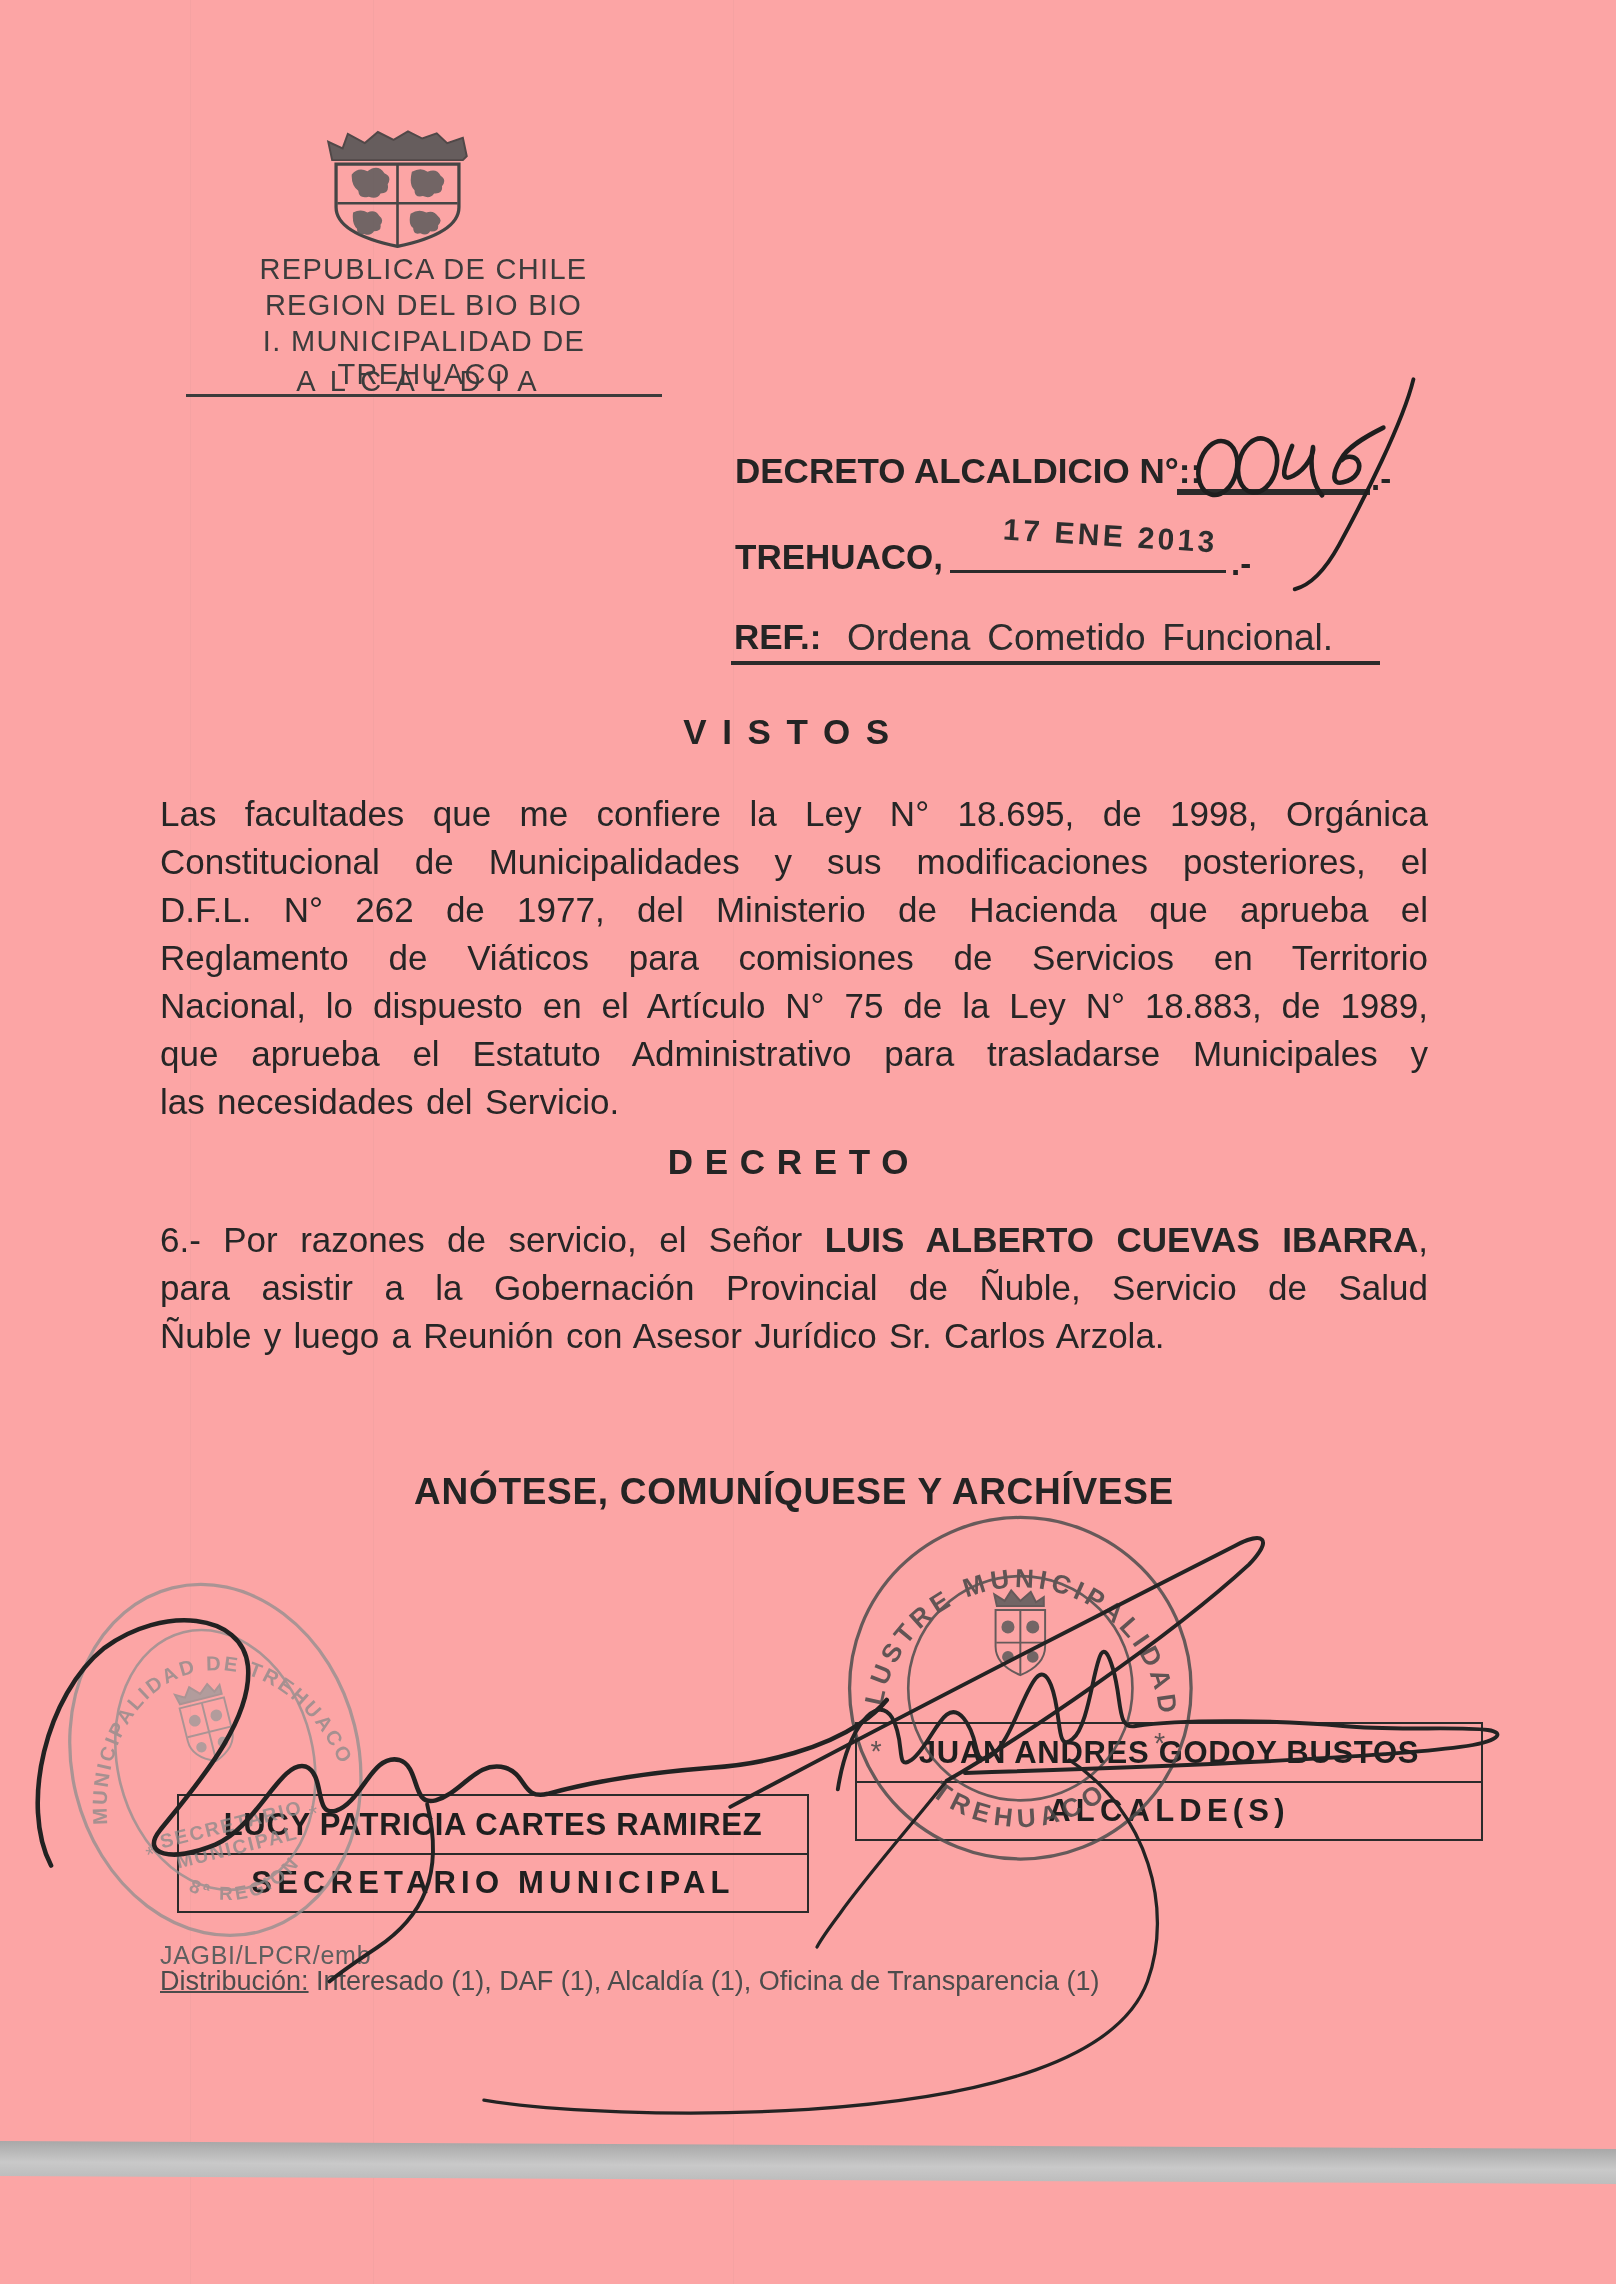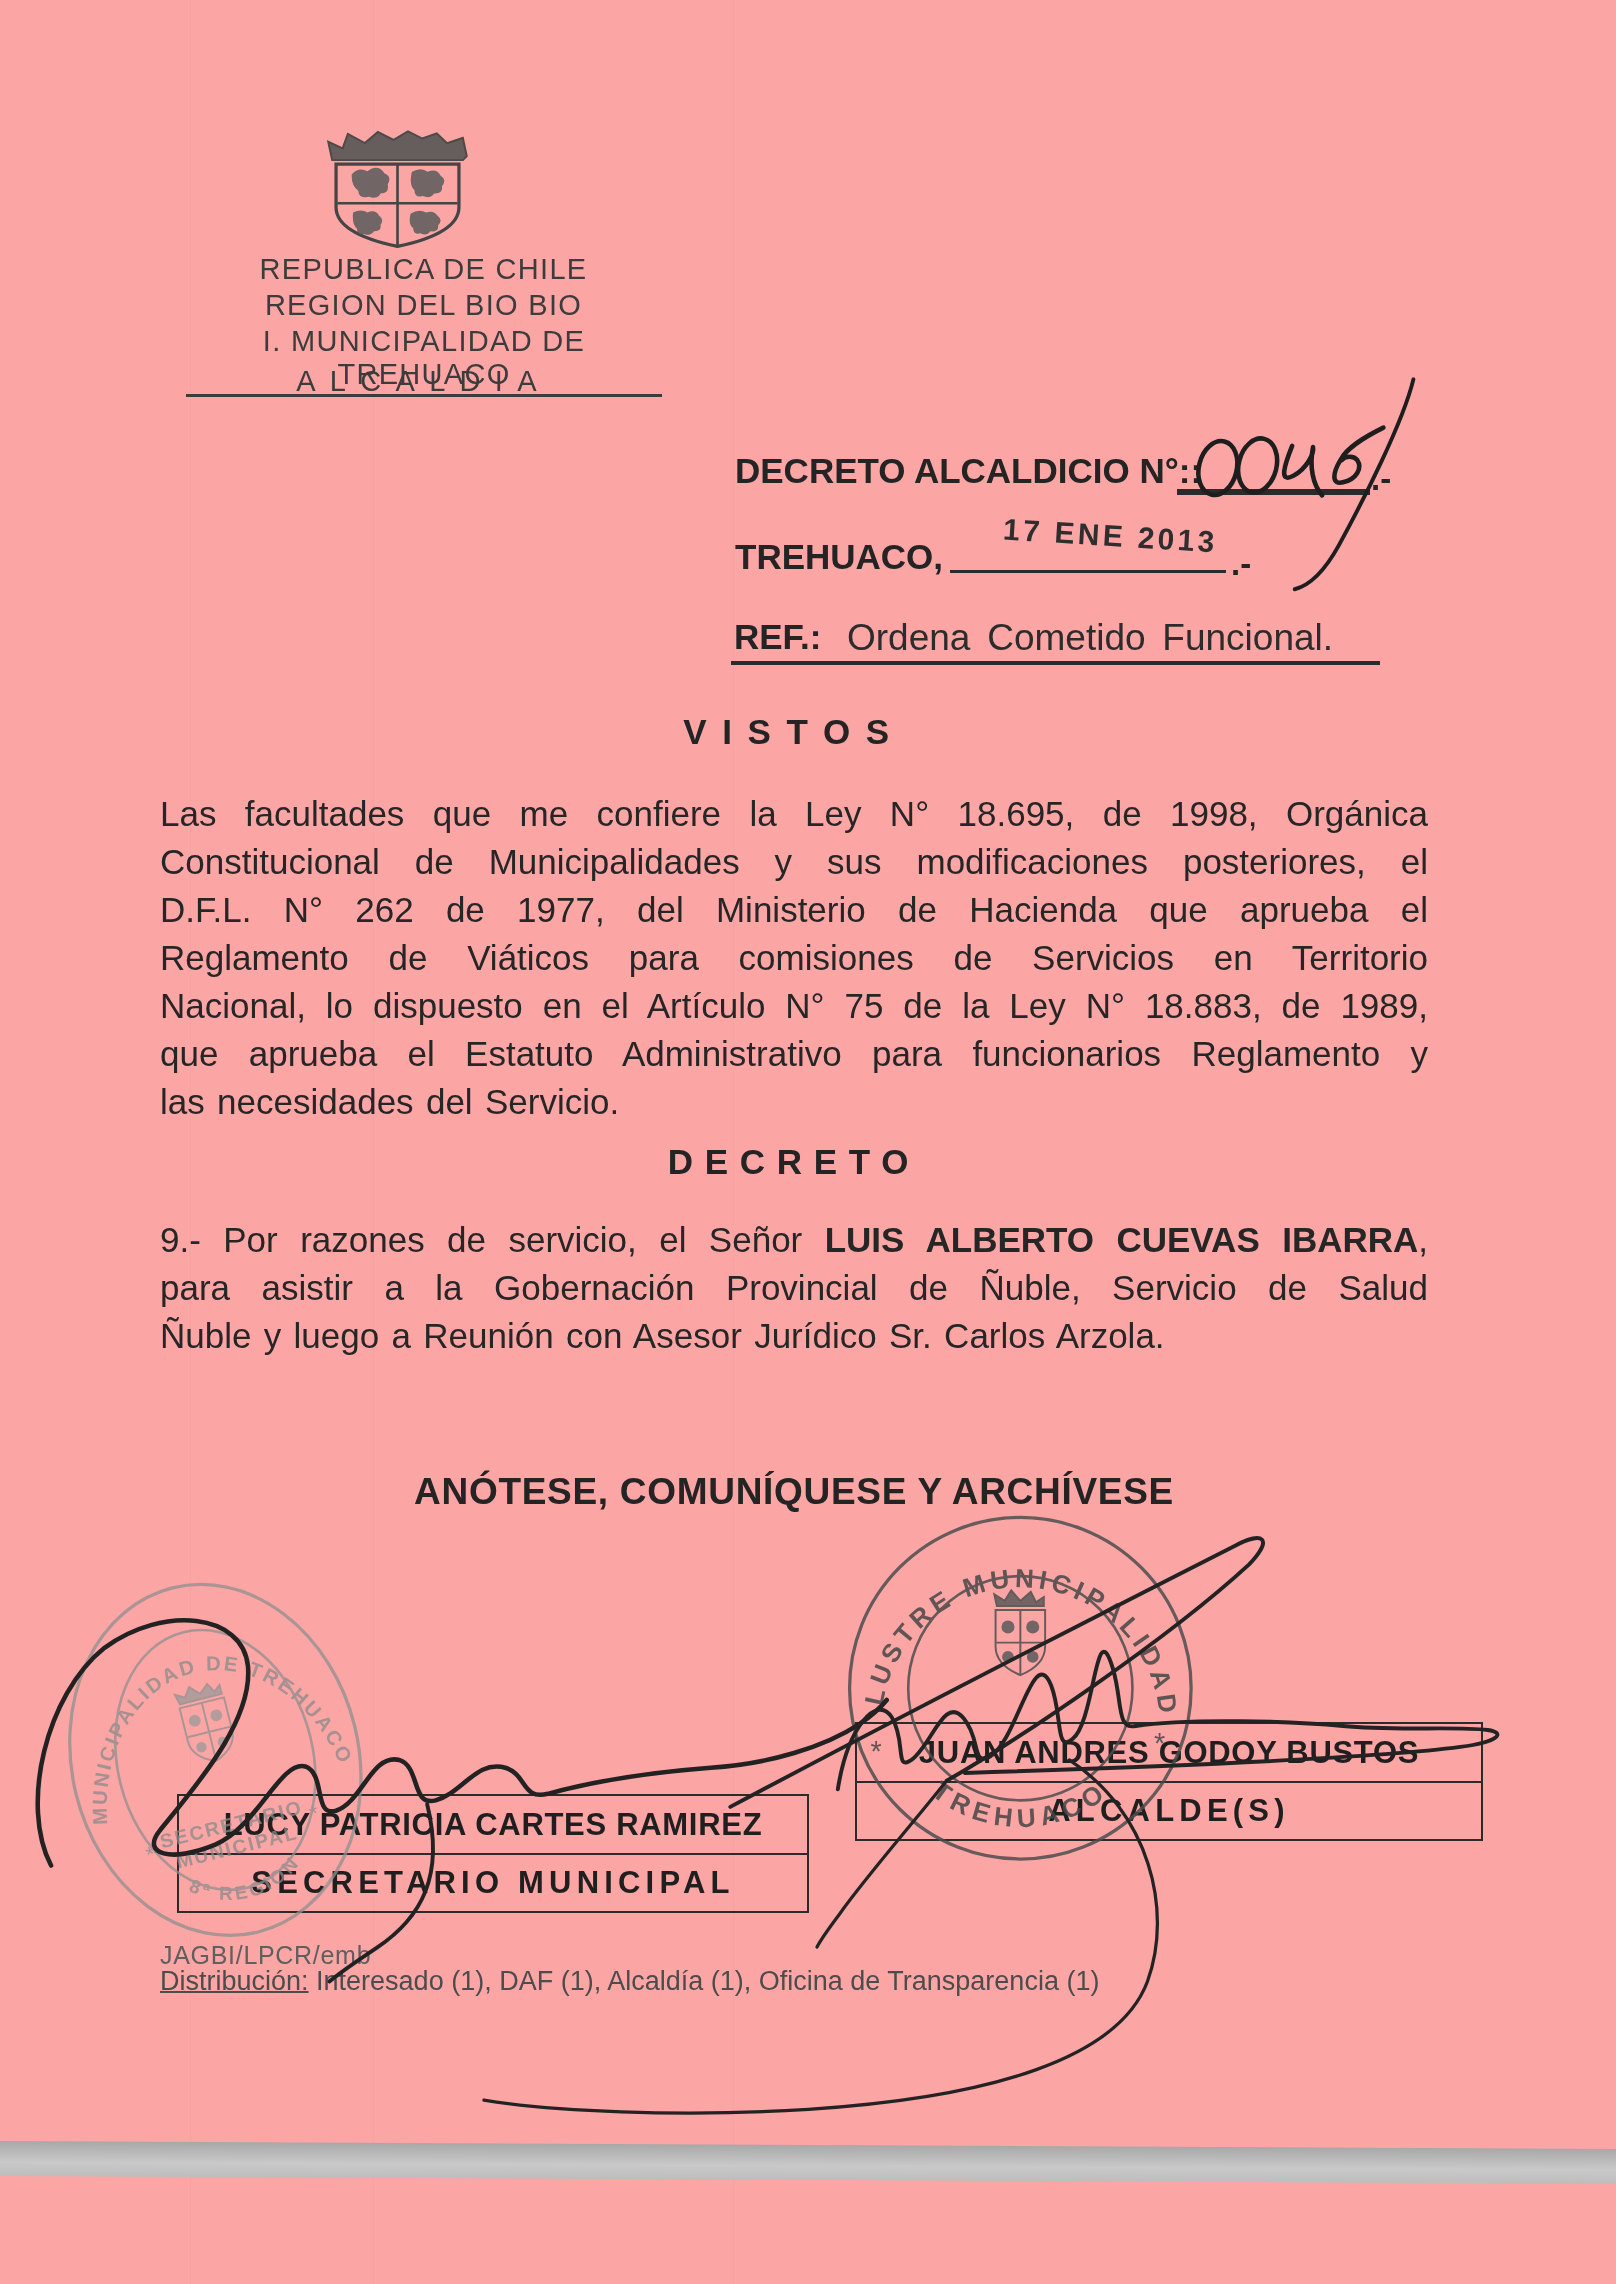--- a/index.html
+++ b/index.html
@@ -105,28 +105,28 @@
   <div class="hline" style="left:731px;top:661px;width:649px;height:3.9px"></div>
 
   <div class="heading h-vistos" style="top:712px">VISTOS</div>
 
   <div class="para" style="top:790px">
       <div class="jline">Las facultades que me confiere la Ley N° 18.695, de 1998, Orgánica</div>
       <div class="jline">Constitucional de Municipalidades y sus modificaciones posteriores, el</div>
       <div class="jline">D.F.L. N° 262 de 1977, del Ministerio de Hacienda que aprueba el</div>
       <div class="jline">Reglamento de Viáticos para comisiones de Servicios en Territorio</div>
       <div class="jline">Nacional, lo dispuesto en el Artículo N° 75 de la Ley N° 18.883, de 1989,</div>
-      <div class="jline">que aprueba el Estatuto Administrativo para funcionarios Reglamento y</div>
+      <div class="jline">que aprueba el Estatuto Administrativo para trasladarse Municipales y</div>
       <div class="jlast">las necesidades del Servicio.</div>
     </div>
 
   <div class="heading h-decreto" style="top:1142px">DECRETO</div>
 
   <div class="para" style="top:1216px">
-      <div class="jline"><span>9.- Por razones de servicio, el Señor </span><span style="font-weight: bold;">LUIS ALBERTO CUEVAS IBARRA</span><span>,</span></div>
+      <div class="jline"><span>6.- Por razones de servicio, el Señor </span><span style="font-weight: bold;">LUIS ALBERTO CUEVAS IBARRA</span><span>,</span></div>
       <div class="jline"><span>para asistir a la Gobernación Provincial de Ñuble, Servicio de Salud</span></div>
       <div class="jlast"><span>Ñuble y luego a Reunión con Asesor Jurídico Sr. Carlos Arzola.</span></div>
     </div>
 
   <div class="heading h-closing" style="top:1471px">ANÓTESE, COMUNÍQUESE Y ARCHÍVESE</div>
 
   <div class="sigbox" style="left:177px;top:1794px;width:628px;height:115px">
     <div class="sigrow name-row" style="height:57px">LUCY PATRICIA CARTES RAMIREZ</div>
     <div class="sigrow title-row divider" style="height:55px">SECRETARIO MUNICIPAL</div>
   </div>

